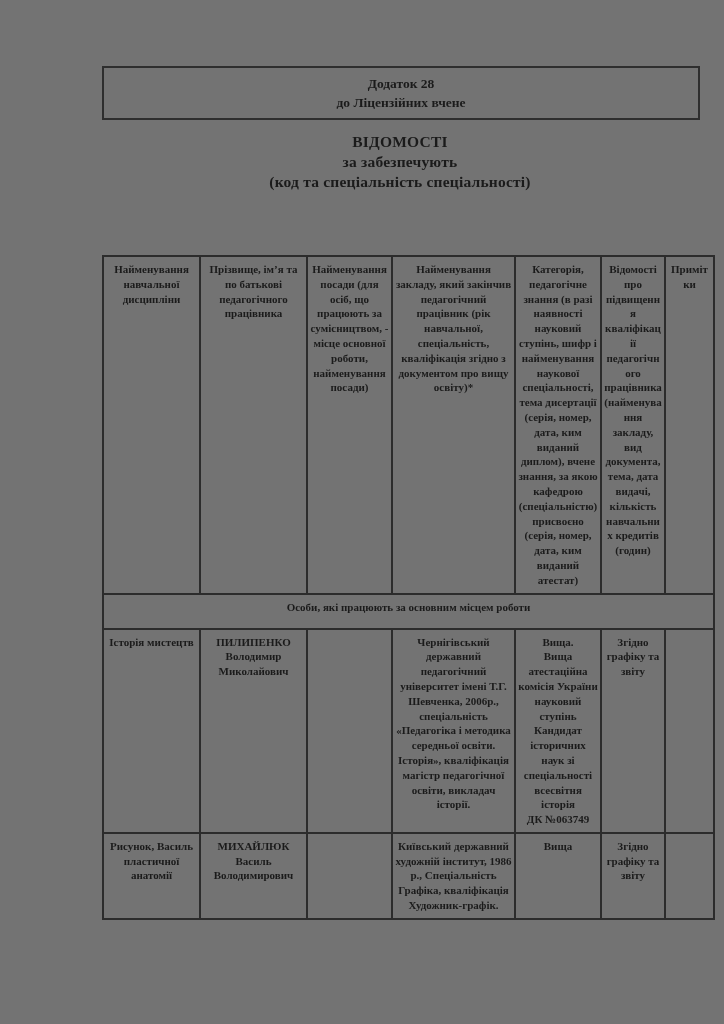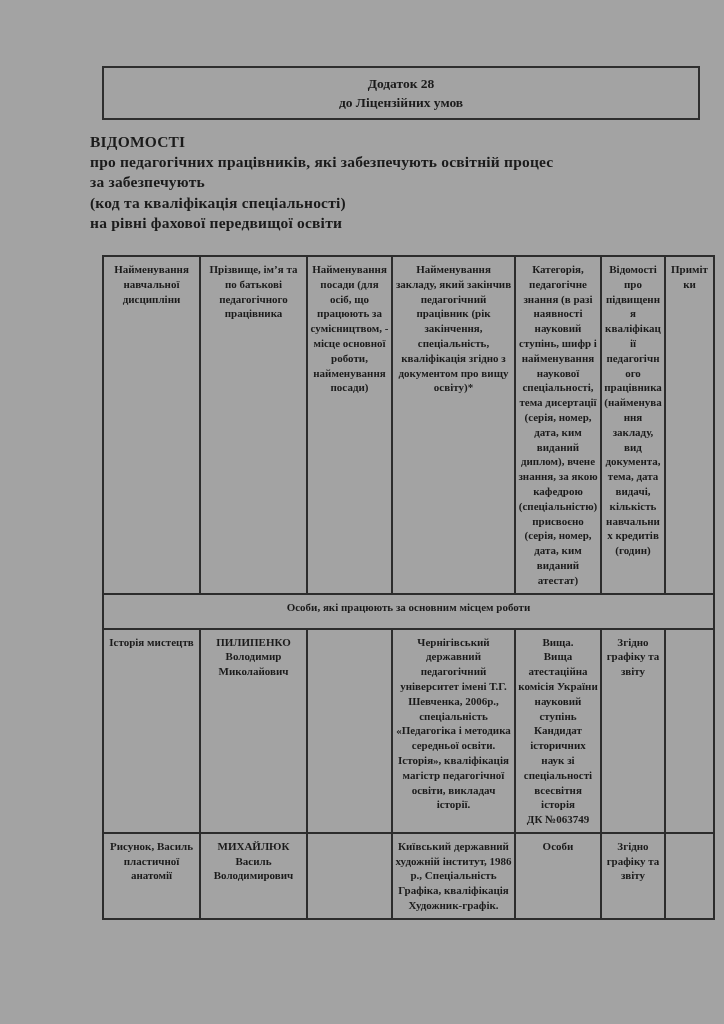--- a/index.html
+++ b/index.html
@@ -4,21 +4,21 @@
 <style>
   html, body {
     margin: 0;
     padding: 0;
     background: #ffffff;
   }
   .page {
     position: relative;
     width: 724px;
     height: 1024px;
-    background: #a3a3a3;
+    background: #737373;
     font-family: "Liberation Serif", "DejaVu Serif", serif;
     color: #1b1b1b;
     overflow: hidden;
   }
   
   .appendix-box {
     position: absolute;
     left: 102px;
     top: 66px;
     width: 594px;
@@ -32,21 +32,21 @@
     font-weight: bold;
     font-size: 13.5px;
     line-height: 19px;
   }
   
   .title-block {
     position: absolute;
     left: 90px;
     top: 132px;
     width: 620px;
-    text-align: left;
+    text-align: center;
     font-weight: bold;
     font-size: 15.5px;
     line-height: 20.2px;
     letter-spacing: 0.2px;
   }
   
   table.sheet {
     position: absolute;
     left: 102px;
     top: 255px;
@@ -78,47 +78,45 @@
     border-radius: 14px;
   }
 </style>
 </head>
 <body>
 
 <div class="page">
 
   <div class="appendix-box">
     <div>Додаток 28</div>
-    <div>до Ліцензійних умов</div>
+    <div>до Ліцензійних вчене</div>
   </div>
 
   <div class="title-block">
     <div>ВІДОМОСТІ</div>
-    <div>про педагогічних працівників, які забезпечують освітній процес</div>
     <div>за забезпечують</div>
-    <div>(код та кваліфікація спеціальності)</div>
-    <div>на рівні фахової передвищої освіти</div>
+    <div>(код та спеціальність спеціальності)</div>
   </div>
 
   <table class="sheet">
     <colgroup>
       <col style="width:97px">
       <col style="width:107px">
       <col style="width:85px">
       <col style="width:123px">
       <col style="width:86px">
       <col style="width:64px">
       <col style="width:49px">
     </colgroup>
     <tbody>
       <tr class="row-header">
         <td>Найменування навчальної дисципліни</td>
         <td>Прізвище, ім’я та по батькові педагогічного працівника</td>
         <td>Найменування посади (для осіб, що працюють за сумісництвом, - місце основної роботи, найменування посади)</td>
-        <td>Найменування закладу, який закінчив педагогічний працівник (рік закінчення, спеціальність, кваліфікація згідно з документом про вищу освіту)*</td>
+        <td>Найменування закладу, який закінчив педагогічний працівник (рік навчальної, спеціальність, кваліфікація згідно з документом про вищу освіту)*</td>
         <td>Категорія, педагогічне знання (в разі наявності науковий ступінь, шифр і найменування наукової спеціальності, тема дисертації (серія, номер, дата, ким виданий диплом), вчене знання, за якою кафедрою (спеціальністю) присвоєно (серія, номер, дата, ким виданий атестат)</td>
         <td>Відомості про підвищення кваліфікації педагогічного працівника (найменування закладу, вид документа, тема, дата видачі, кількість навчальних кредитів (годин)</td>
         <td>Примітки</td>
       </tr>
       <tr class="row-section">
         <td class="section-cell" colspan="7">Особи, які працюють за основним місцем роботи</td>
       </tr>
       <tr class="row-data-1">
         <td>Історія мистецтв</td>
         <td>ПИЛИПЕНКО
@@ -132,20 +130,20 @@
         <td>Згідно графіку та звіту</td>
         <td></td>
       </tr>
       <tr class="row-data-2">
         <td>Рисунок, Василь пластичної анатомії</td>
         <td>МИХАЙЛЮК
 Василь
 Володимирович</td>
         <td></td>
         <td>Київський державний художній інститут, 1986 р., Спеціальність Графіка, кваліфікація Художник-графік.</td>
-        <td>Особи</td>
+        <td>Вища</td>
         <td>Згідно графіку та звіту</td>
         <td></td>
       </tr>
     </tbody>
   </table>
 
 </div>
 
 </body></html>

